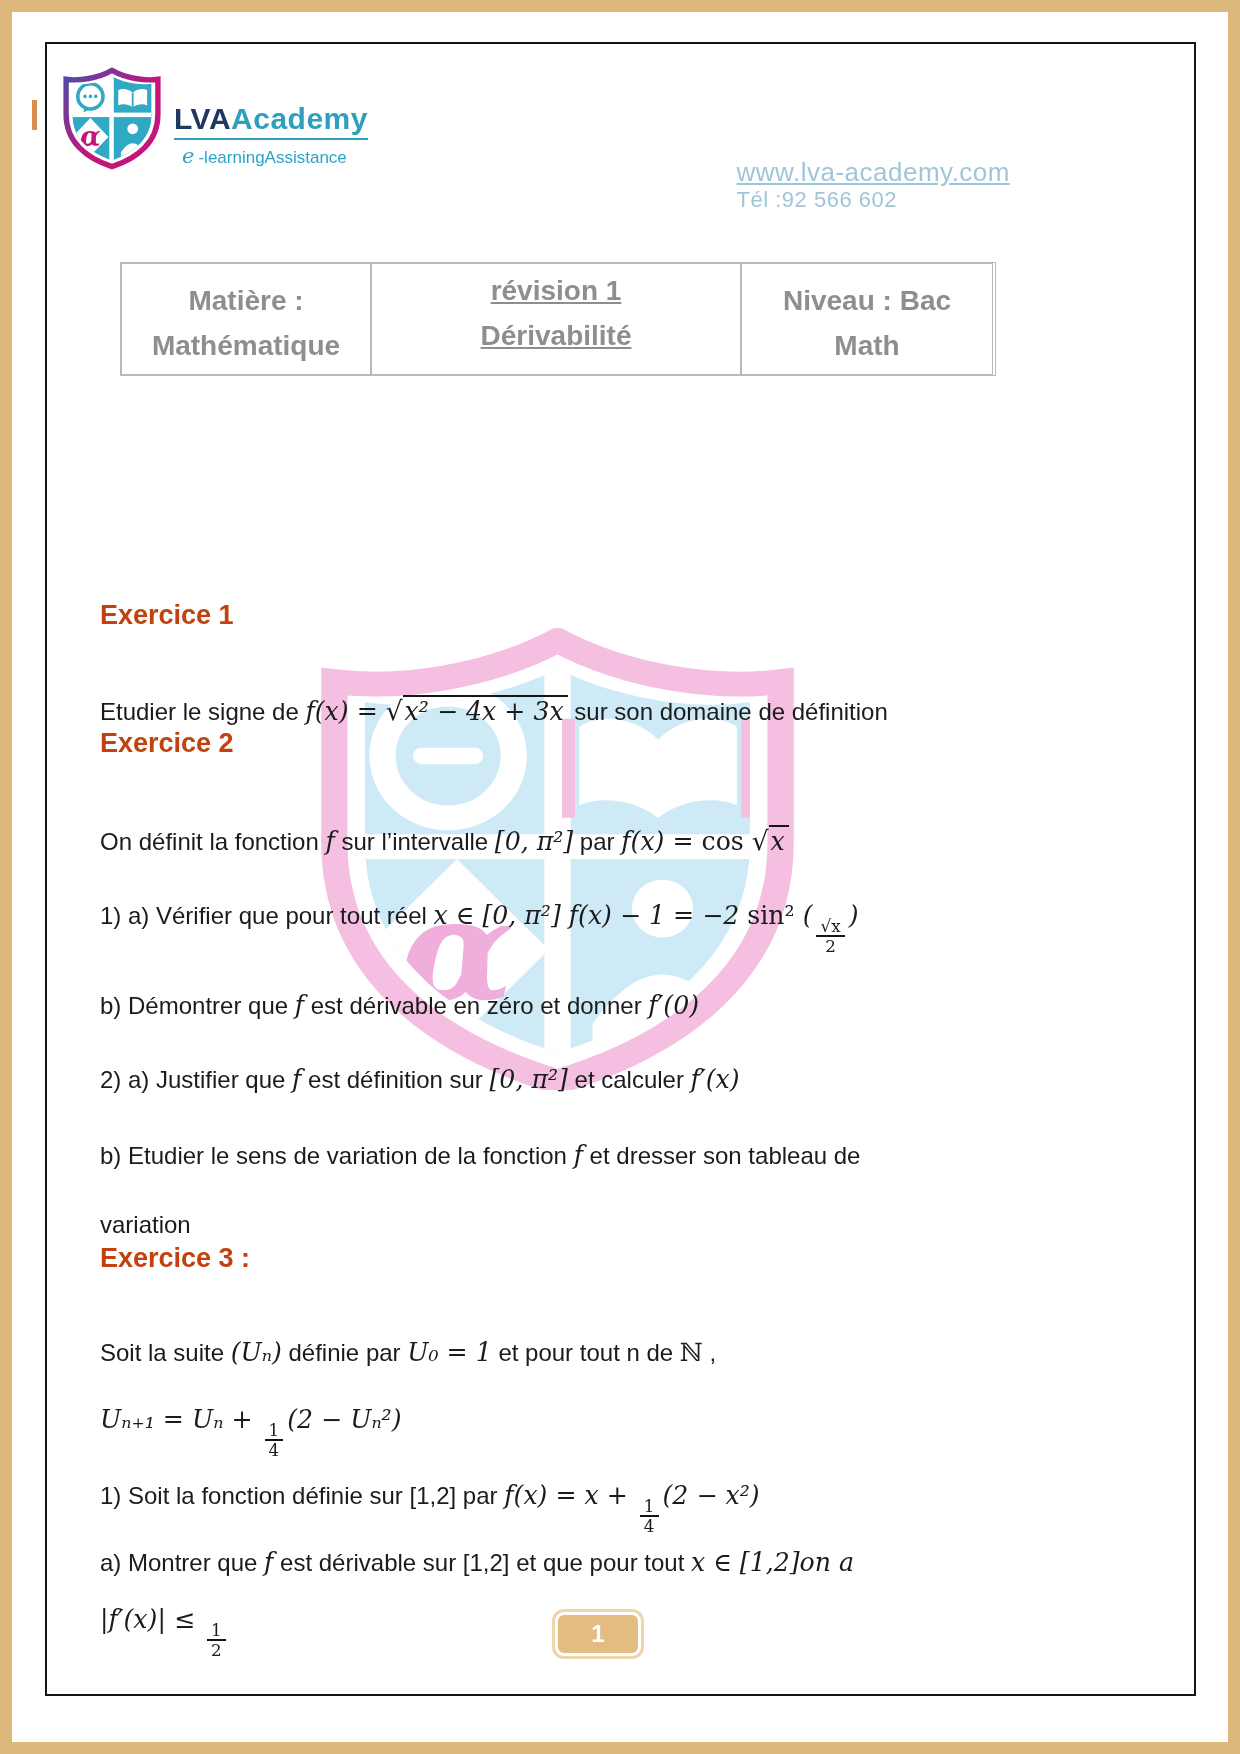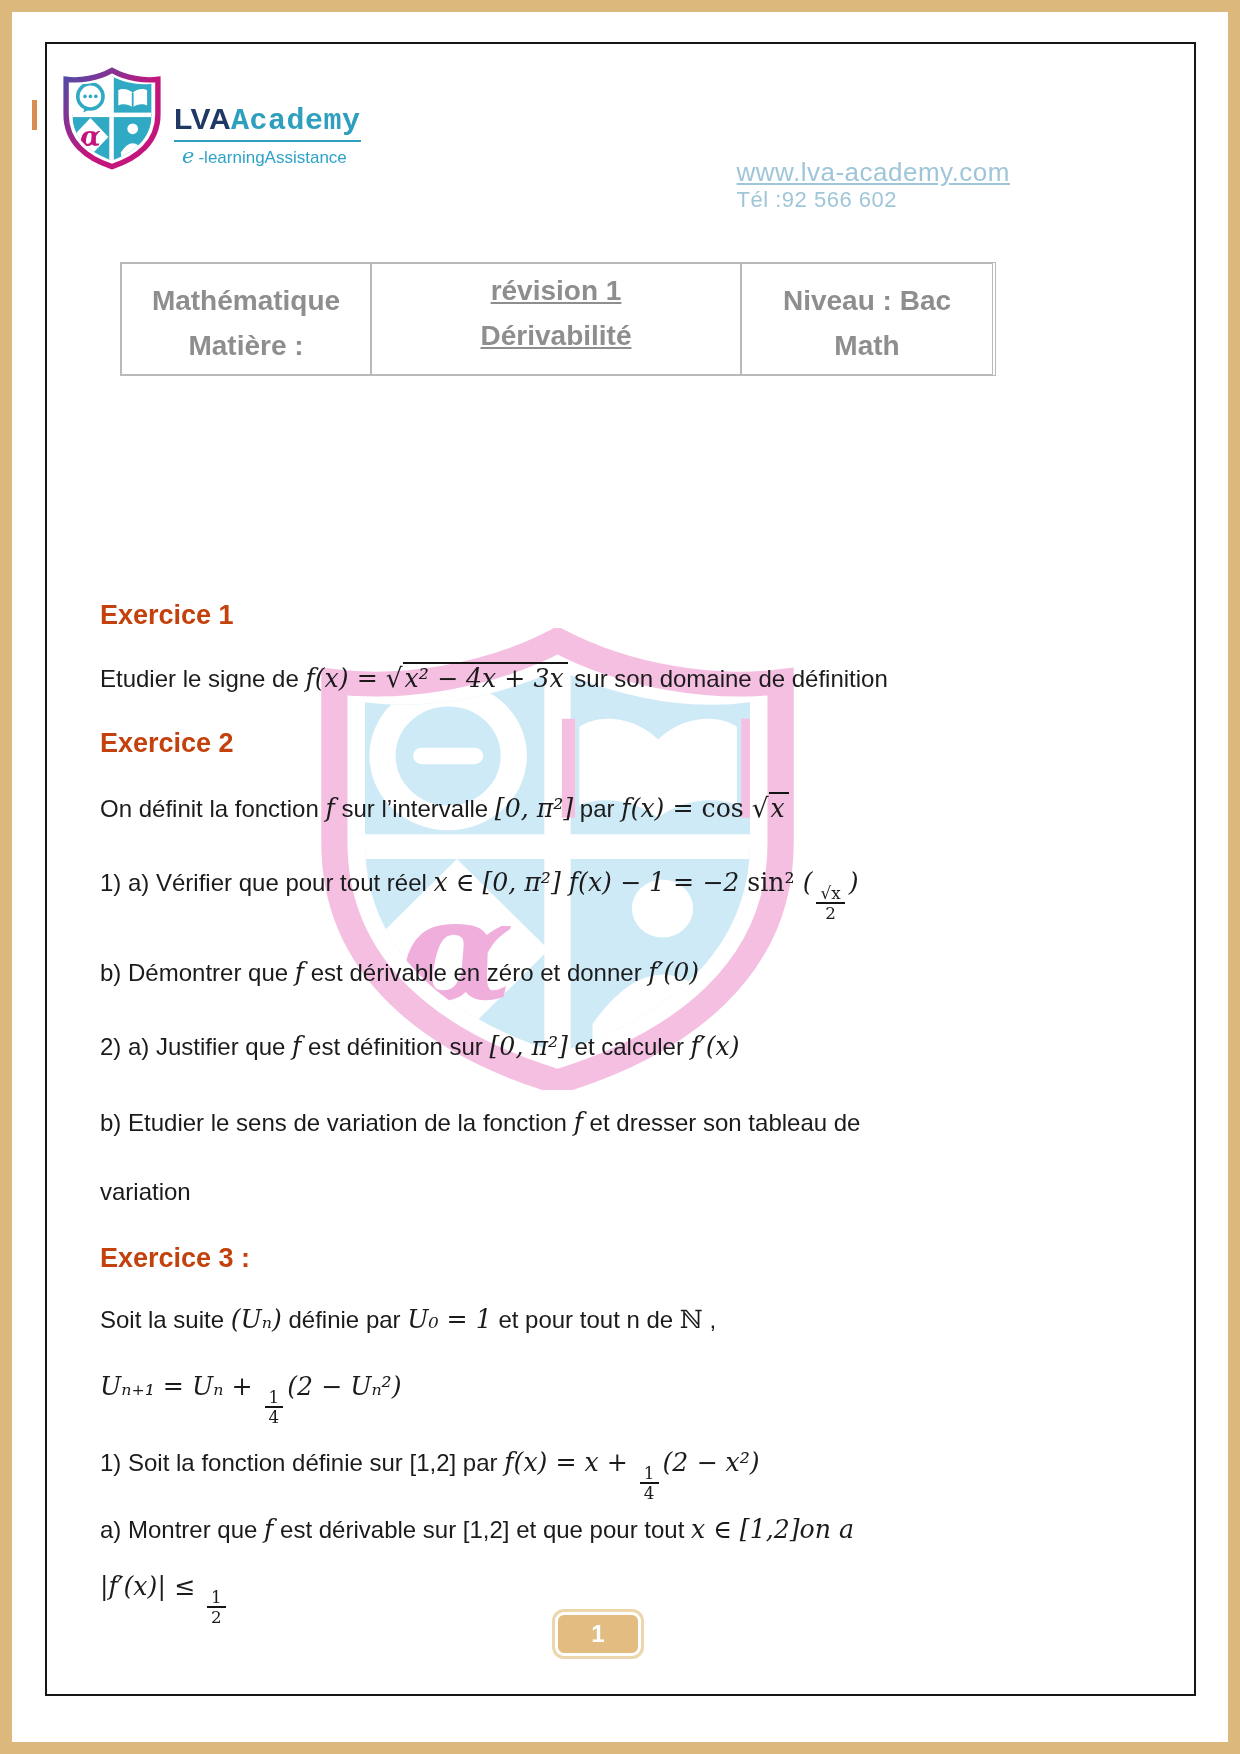--- a/index.html
+++ b/index.html
@@ -9,39 +9,39 @@
     font-family:"Liberation Sans",sans-serif;color:#1b1b1b;
   }
   .frame{position:absolute;left:33px;top:30px;width:1147px;height:1650px;border:2px solid #161616;}
   .edge-tick{position:absolute;left:20px;top:88px;width:5px;height:30px;background:#d98e4f;}
 
   
   .logo-svg{position:absolute;left:46px;top:54px;width:108px;height:104px;}
   .brand{position:absolute;left:162px;top:90px;font-size:30px;font-weight:bold;letter-spacing:.5px;
          border-bottom:2px solid #2f9fbe;padding-bottom:2px;}
   .brand .lva{color:#203864;}
-  .brand .academy{color:#2f9fbe;font-weight:600;font-family:Liberation Mono, monospace;}
+  .brand .academy{color:#2f9fbe;font-weight:600;}
   .tagline{position:absolute;left:170px;top:132px;font-size:17px;color:#2ea3c8;}
   .tagline .e{font-family:"DejaVu Serif",serif;font-style:italic;font-size:21px;margin-right:4px;}
   .header-right{position:absolute;top:146px;right:218px;color:#9fc6d8;line-height:28px;}
   .website{font-size:26px;letter-spacing:.5px;text-decoration:underline;color:#9fc6d8;display:block;}
   .phone{font-size:22px;letter-spacing:.5px;}
 
   
   .info{position:absolute;left:108px;top:250px;width:874px;display:grid;
         grid-template-columns:250px 370px 252px;border:1px solid #b9b9b9;
         color:#8e8e8e;font-weight:bold;font-size:28px;text-align:center;line-height:45px;}
   .info-cell{border:1px solid #b9b9b9;padding:4px 2px 6px 2px;}
   .info-cell .u{text-decoration:underline;}
 
   
   .watermark{position:absolute;left:283px;top:616px;width:525px;height:462px;z-index:0;}
 
   
-  .line{position:absolute;left:88px;white-space:nowrap;font-size:24px;z-index:2;}
+  .line{position:absolute;left:88px;white-space:nowrap;font-size:24px;z-index:2;margin-top:33px;}
   .ex-title{position:absolute;left:88px;white-space:nowrap;z-index:2;
             font-size:27px;font-weight:bold;color:#c2410c;}
   .txt{font-family:"Liberation Sans",sans-serif;}
   .math{font-family:"DejaVu Serif","DejaVu Sans",serif;font-style:italic;font-size:1.05em;}
   .mn{font-family:"DejaVu Serif","DejaVu Sans",serif;font-style:normal;font-size:1.05em;}
   .rad{white-space:nowrap;}
   .rad .rsign{font-family:"DejaVu Serif",serif;font-size:1.1em;}
   .rad .rbar{border-top:2px solid #151515;padding:0 4px 0 2px;
              font-family:"DejaVu Serif","DejaVu Sans",serif;font-style:italic;font-size:1.05em;}
   .frac{display:inline-flex;flex-direction:column;align-items:center;vertical-align:-0.45em;
@@ -98,22 +98,22 @@
   <div class="brand"><span class="lva">LVA</span><span class="academy">Academy</span></div>
   <div class="tagline"><span class="e">e</span><span>-learningAssistance</span></div>
 
   <div class="header-right">
     <span class="website">www.lva-academy.com</span>
     <span class="phone">Tél :92 566 602</span>
   </div>
 
   <div class="info">
     <div class="info-cell" style="padding-top:14px;">
+      <div>Matière :</div>
       <div>Mathématique</div>
-      <div>Matière :</div>
     </div>
     <div class="info-cell">
       <div class="u">révision 1</div>
       <div class="u">Dérivabilité</div>
     </div>
     <div class="info-cell" style="padding-top:14px;">
       <div>Niveau : Bac</div>
       <div>Math</div>
     </div>
   </div>

